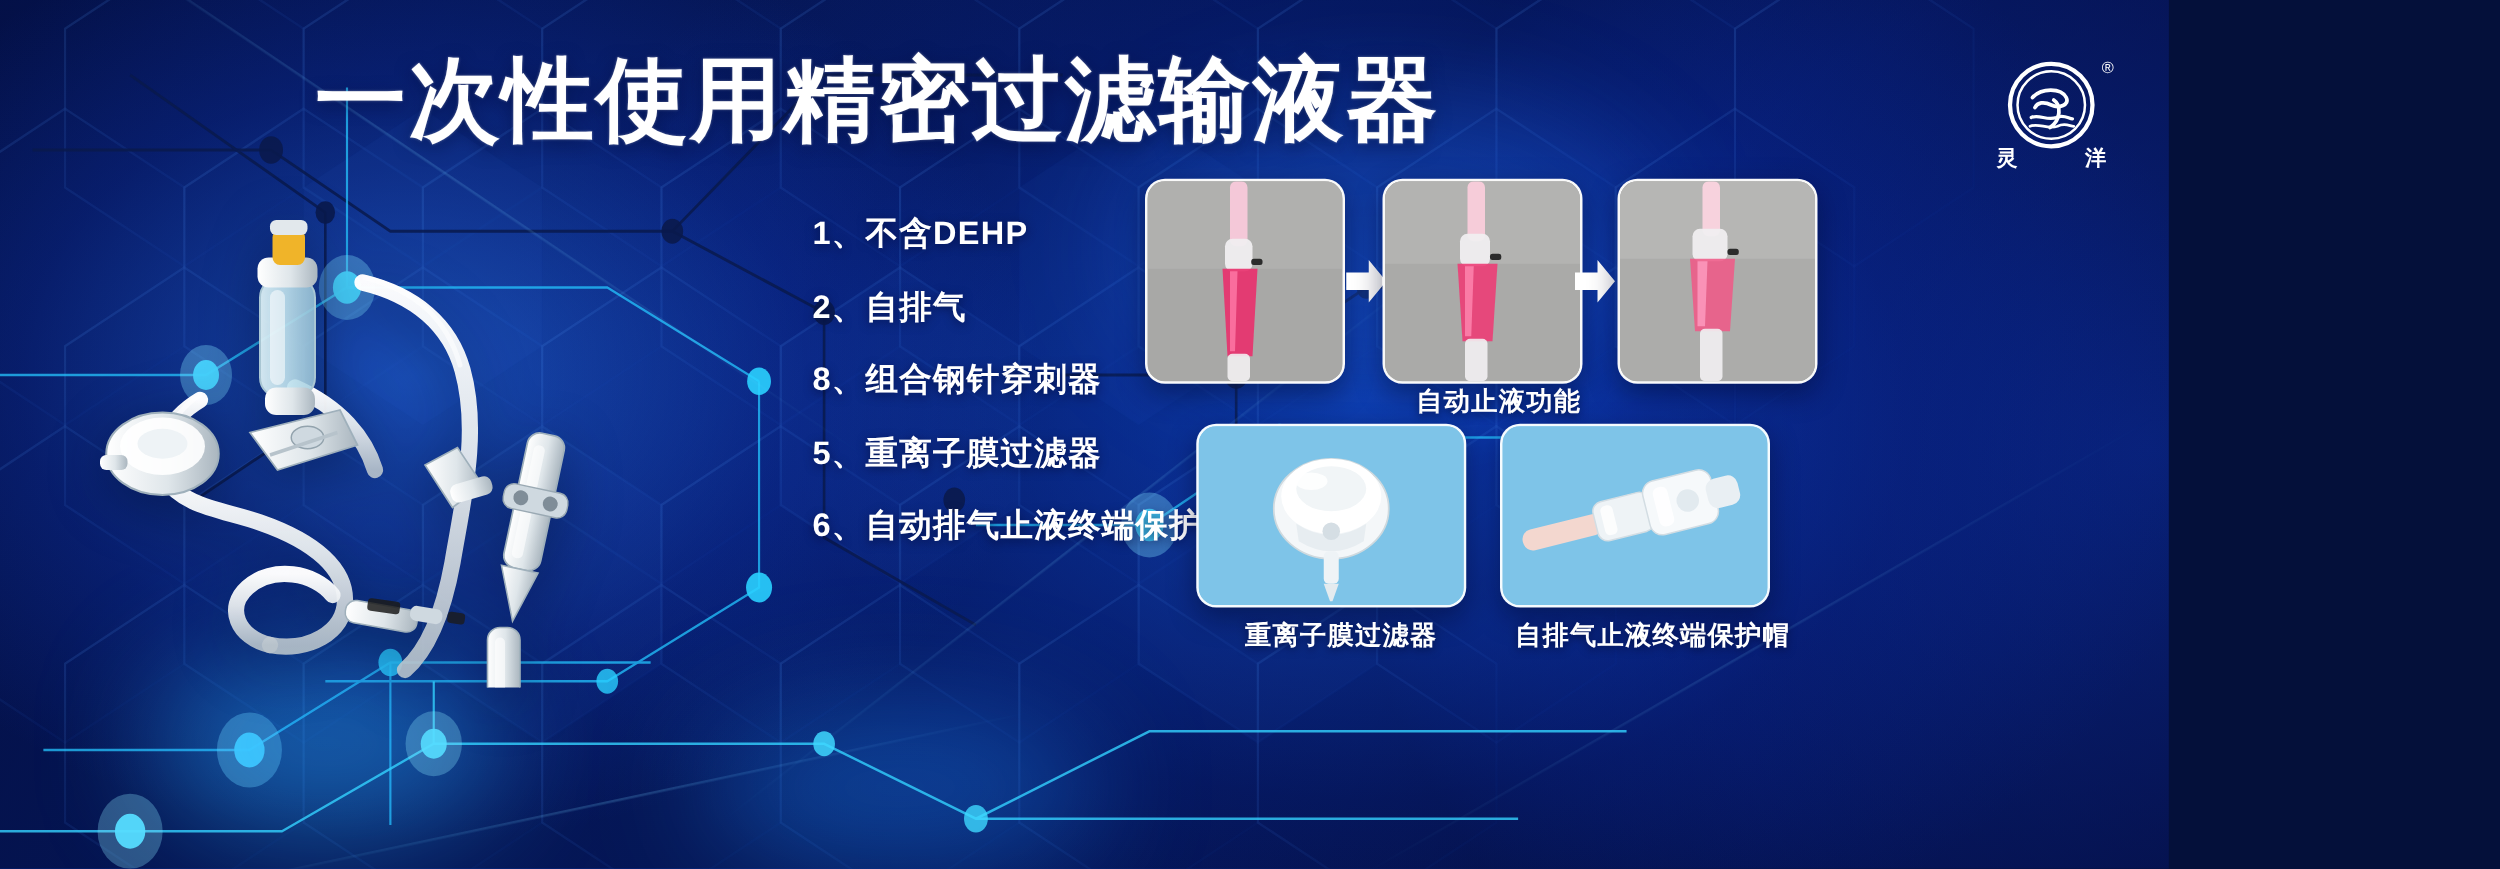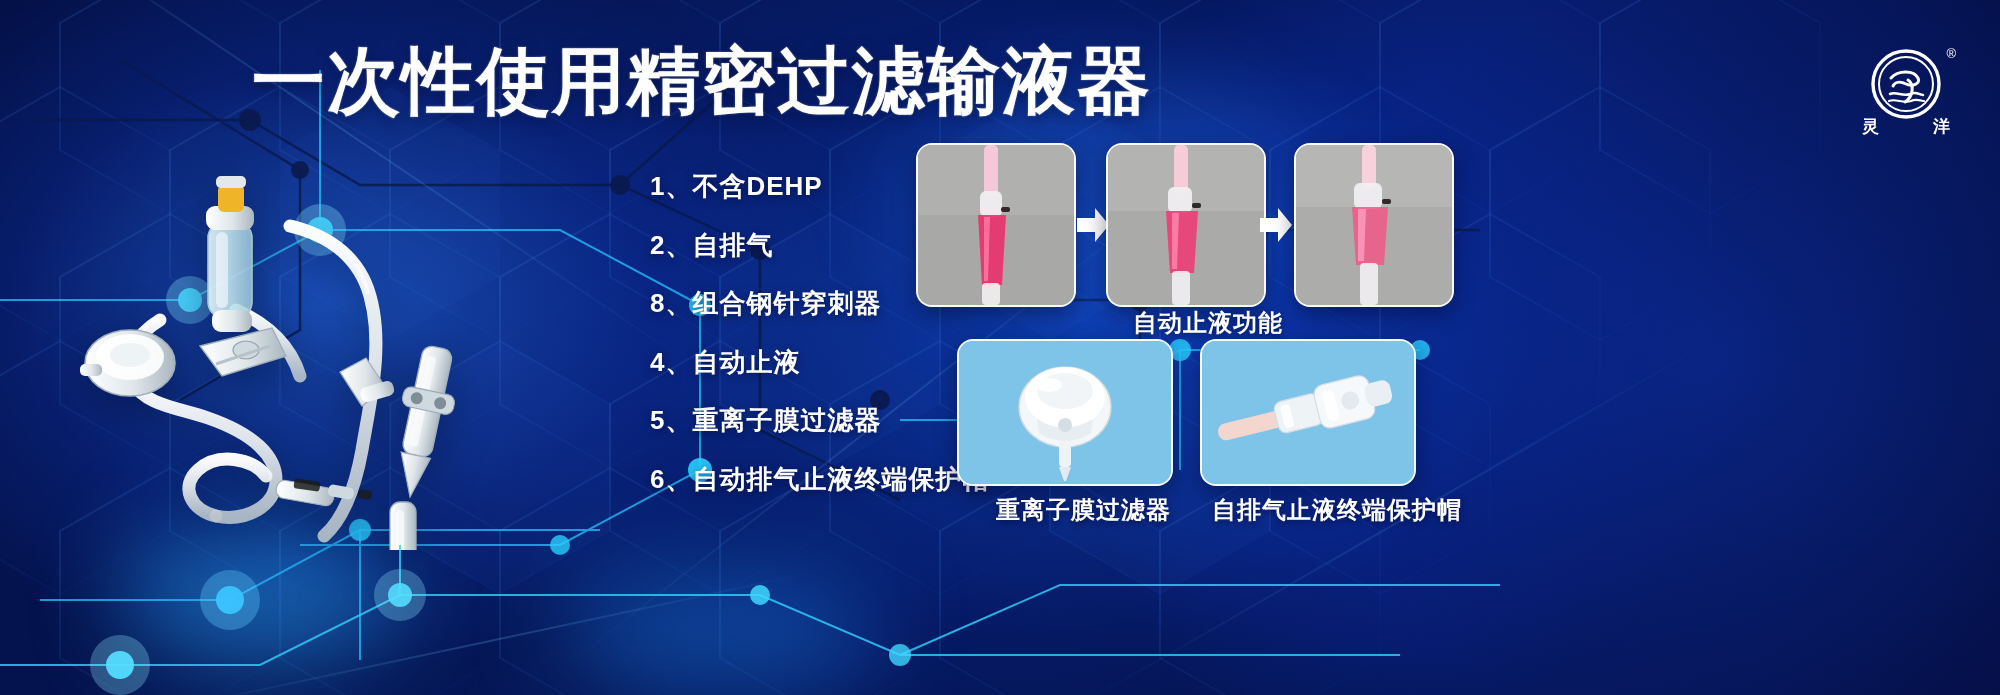--- a/index.html
+++ b/index.html
@@ -1,20 +1,20 @@
 <!DOCTYPE html>
 <html><head>
 <meta charset="utf-8">
 <style>
   html,body{margin:0;padding:0;background:#04103a;}
   body{font-family:"Liberation Sans","DejaVu Sans",sans-serif;}
 
   .banner{
     position:relative;
-    width:2000px;height:695px;
+    width:1735px;height:695px;
     overflow:hidden;
     background:
       radial-gradient(ellipse 700px 520px at 330px 300px, rgba(40,120,255,.55) 0%, rgba(20,70,220,.22) 45%, rgba(0,0,0,0) 72%),
       radial-gradient(ellipse 900px 620px at 1080px 330px, rgba(18,92,255,.50) 0%, rgba(10,50,190,.18) 50%, rgba(0,0,0,0) 78%),
       radial-gradient(ellipse 760px 700px at 1720px 360px, rgba(10,40,140,.65) 0%, rgba(5,18,80,.55) 55%, rgba(3,10,50,.8) 85%),
       linear-gradient(110deg,#072a9e 0%,#0a3ccf 18%,#0f49e8 34%,#0c3fd2 50%,#0a2da0 66%,#071c6e 80%,#050f45 100%);
   }
 
   
   .hexlayer{position:absolute;inset:0;opacity:.30;}
@@ -61,21 +61,21 @@
   .p-top{top:143px;width:156px;height:160px;background:linear-gradient(135deg,#a9a9a7 0%,#bcbcba 40%,#9d9e9c 100%);}
   .p1{left:916px;} .p2{left:1106px;} .p3{left:1294px;}
   .p-top{ }
   .panel .grayshot{position:absolute;inset:0;}
   .panel .grayshot svg{width:100%;height:100%;display:block;}
 
   .arrow{position:absolute;top:205px;width:36px;height:40px;}
   .arrow svg{width:100%;height:100%;display:block;}
   .a1{left:1075px;} .a2{left:1258px;}
 
-  .cap{position:absolute;color:#fff;font-size:24px;font-weight:bold;white-space:nowrap;
+  .cap{position:absolute;color:#fff;font-size:21px;font-weight:bold;white-space:nowrap;
        text-shadow:0 2px 7px rgba(0,10,50,.7);letter-spacing:1px;text-align:center;}
   .cap-top{left:1133px;top:307px;}
 
   .p-bot{top:339px;width:210px;height:143px;border-radius:16px;background:#7ec4e8;}
   .pb1{left:957px;width:212px;}
   .pb2{left:1200px;width:212px;}
   .cap-b1{left:996px;top:494px;}
   .cap-b2{left:1212px;top:494px;}
 
   
@@ -305,21 +305,20 @@
 
       <rect x="254" y="330" width="26" height="10" rx="3" fill="#1b1b1b" opacity=".85" transform="rotate(8 267 335)"></rect>
       <rect x="318" y="340" width="14" height="9" rx="3" fill="#1b1b1b" opacity=".8" transform="rotate(8 325 344)"></rect>
     </svg>
   </div>
 
   <div class="features">
     <div class="feature">1、不含DEHP</div>
     <div class="feature">2、自排气</div>
     <div class="feature">8、组合钢针穿刺器</div>
-    <div class="feature">4、自动止液</div>
     <div class="feature">5、重离子膜过滤器</div>
     <div class="feature">6、自动排气止液终端保护帽</div>
   </div>
 
   <div class="panel p-top p1">
     <div class="grayshot">
       <svg viewBox="0 0 156 160" preserveAspectRatio="none">
         <rect width="156" height="160" fill="#a8a8a6"></rect>
         <rect x="0" y="0" width="156" height="70" fill="#b4b4b2" opacity=".7"></rect>
         <rect x="66" y="0" width="14" height="52" rx="5" fill="#f4c8d8"></rect>

